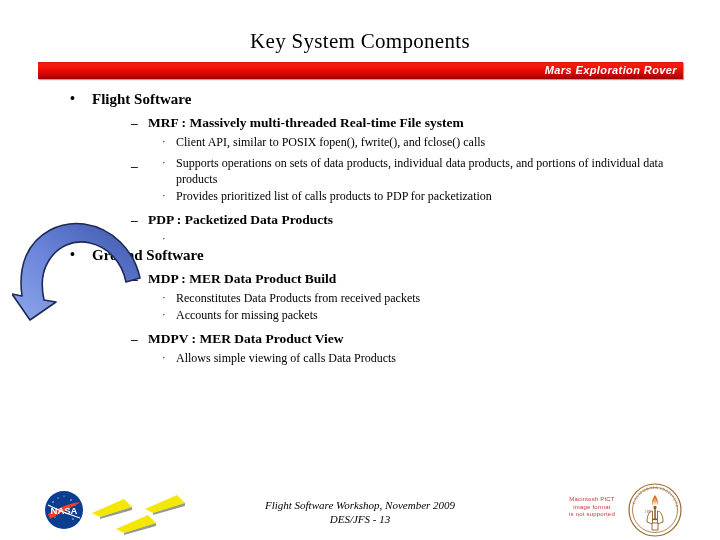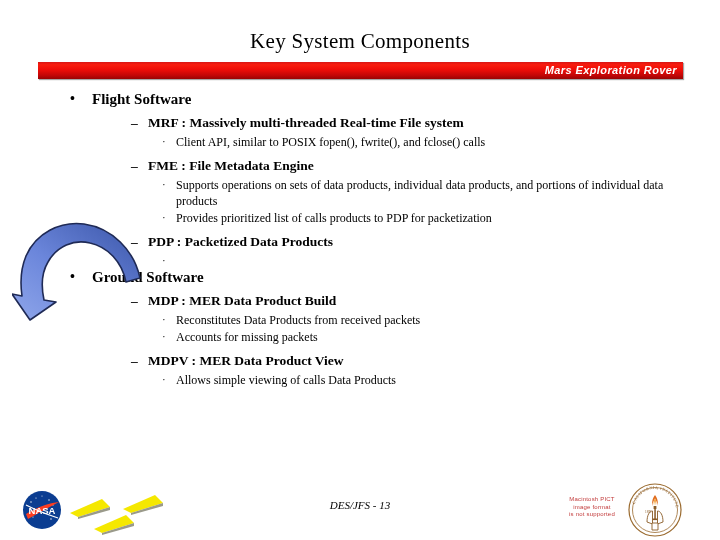--- a/index.html
+++ b/index.html
@@ -143,21 +143,21 @@
     text-align: center;
     font-family: "Liberation Serif", "DejaVu Serif", serif;
     font-style: italic;
     font-size: 11px;
     line-height: 14px;
     color: #000000;
   }
 
   .nasa-logo-group {
     position: absolute;
-    left: 22px;
+    left: 44px;
     top: 487px;
     width: 150px;
     height: 48px;
     text-align: center;
   }
   .nasa-meatball {
     position: absolute;
     left: 0;
     top: 3px;
     width: 40px;
@@ -191,21 +191,21 @@
 <div class="slide-title">Key System Components</div>
 
 <div class="banner">
   <div class="banner-label">Mars Exploration Rover</div>
 </div>
 
 <div class="content" id="content-root">
     <div class="lvl1"><span class="bullet">•</span><span>Flight Software</span></div>
     <div class="lvl2"><span class="bullet">–</span><span>MRF :  Massively multi-threaded Real-time File system</span></div>
     <div class="lvl3"><span class="bullet">·</span><span>Client API, similar to POSIX fopen(), fwrite(), and fclose() calls</span></div>
-    <div class="lvl2 gap-before"><span class="bullet">–</span><span>FME :  File Metadata Engine</span></div>
+    <div class="lvl2 gap-before"><span class="bullet">–</span></div>
     <div class="lvl3"><span class="bullet">·</span><span>Supports operations on sets of data products, individual data products, and portions of individual data products</span></div>
     <div class="lvl3"><span class="bullet">·</span><span>Provides prioritized list of calls products to PDP for packetization</span></div>
     <div class="lvl2 gap-before"><span class="bullet">–</span><span>PDP :  Packetized Data Products</span></div>
     <div class="lvl3"><span class="bullet">·</span></div>
     <div class="lvl1 gap-big"><span class="bullet">•</span><span>Ground Software</span></div>
     <div class="lvl2"><span class="bullet">–</span><span>MDP :  MER Data Product Build</span></div>
     <div class="lvl3"><span class="bullet">·</span><span>Reconstitutes Data Products from received packets</span></div>
     <div class="lvl3"><span class="bullet">·</span><span>Accounts for missing packets</span></div>
     <div class="lvl2 gap-before"><span class="bullet">–</span><span>MDPV : MER Data Product View</span></div>
     <div class="lvl3"><span class="bullet">·</span><span>Allows simple viewing of calls Data Products</span></div>
@@ -229,20 +229,21 @@
              L 44 86
              L 32 84
              C 29 70, 30 56, 36 46
              C 45 30, 62 23, 78 27
              C 96 31, 110 46, 114 66
              Z" fill="url(#arrGrad)" stroke="#1F2A55" stroke-width="1.6" stroke-linejoin="round"></path>
   </svg>
 </div>
 
 <div class="footer-text">
+  <div>Flight Software Workshop, November 2009</div>
   <div>DES/JFS  - 13</div>
 </div>
 
 <div class="nasa-logo-group">
   <div class="nasa-meatball">
     <svg width="40" height="40" viewBox="0 0 40 40" xmlns="http://www.w3.org/2000/svg">
       <circle cx="20" cy="20" r="19" fill="#0B3D91"></circle>
       <g fill="#ffffff">
         <circle cx="9" cy="12" r="0.7"></circle>
         <circle cx="14" cy="8" r="0.6"></circle>

